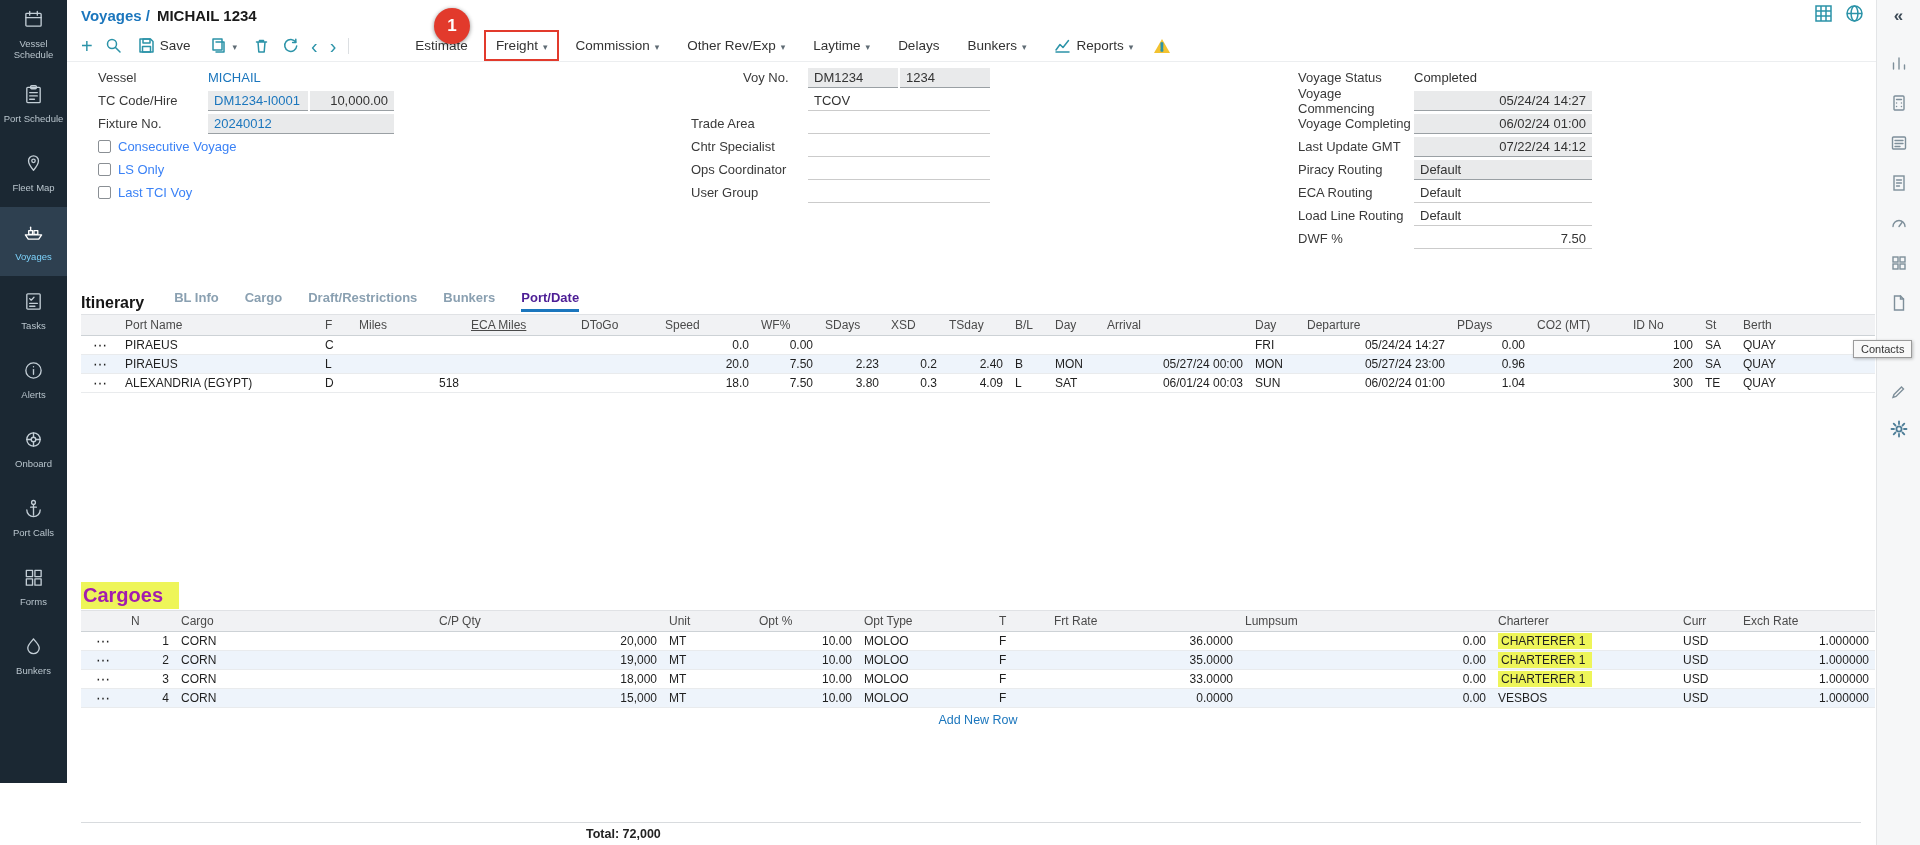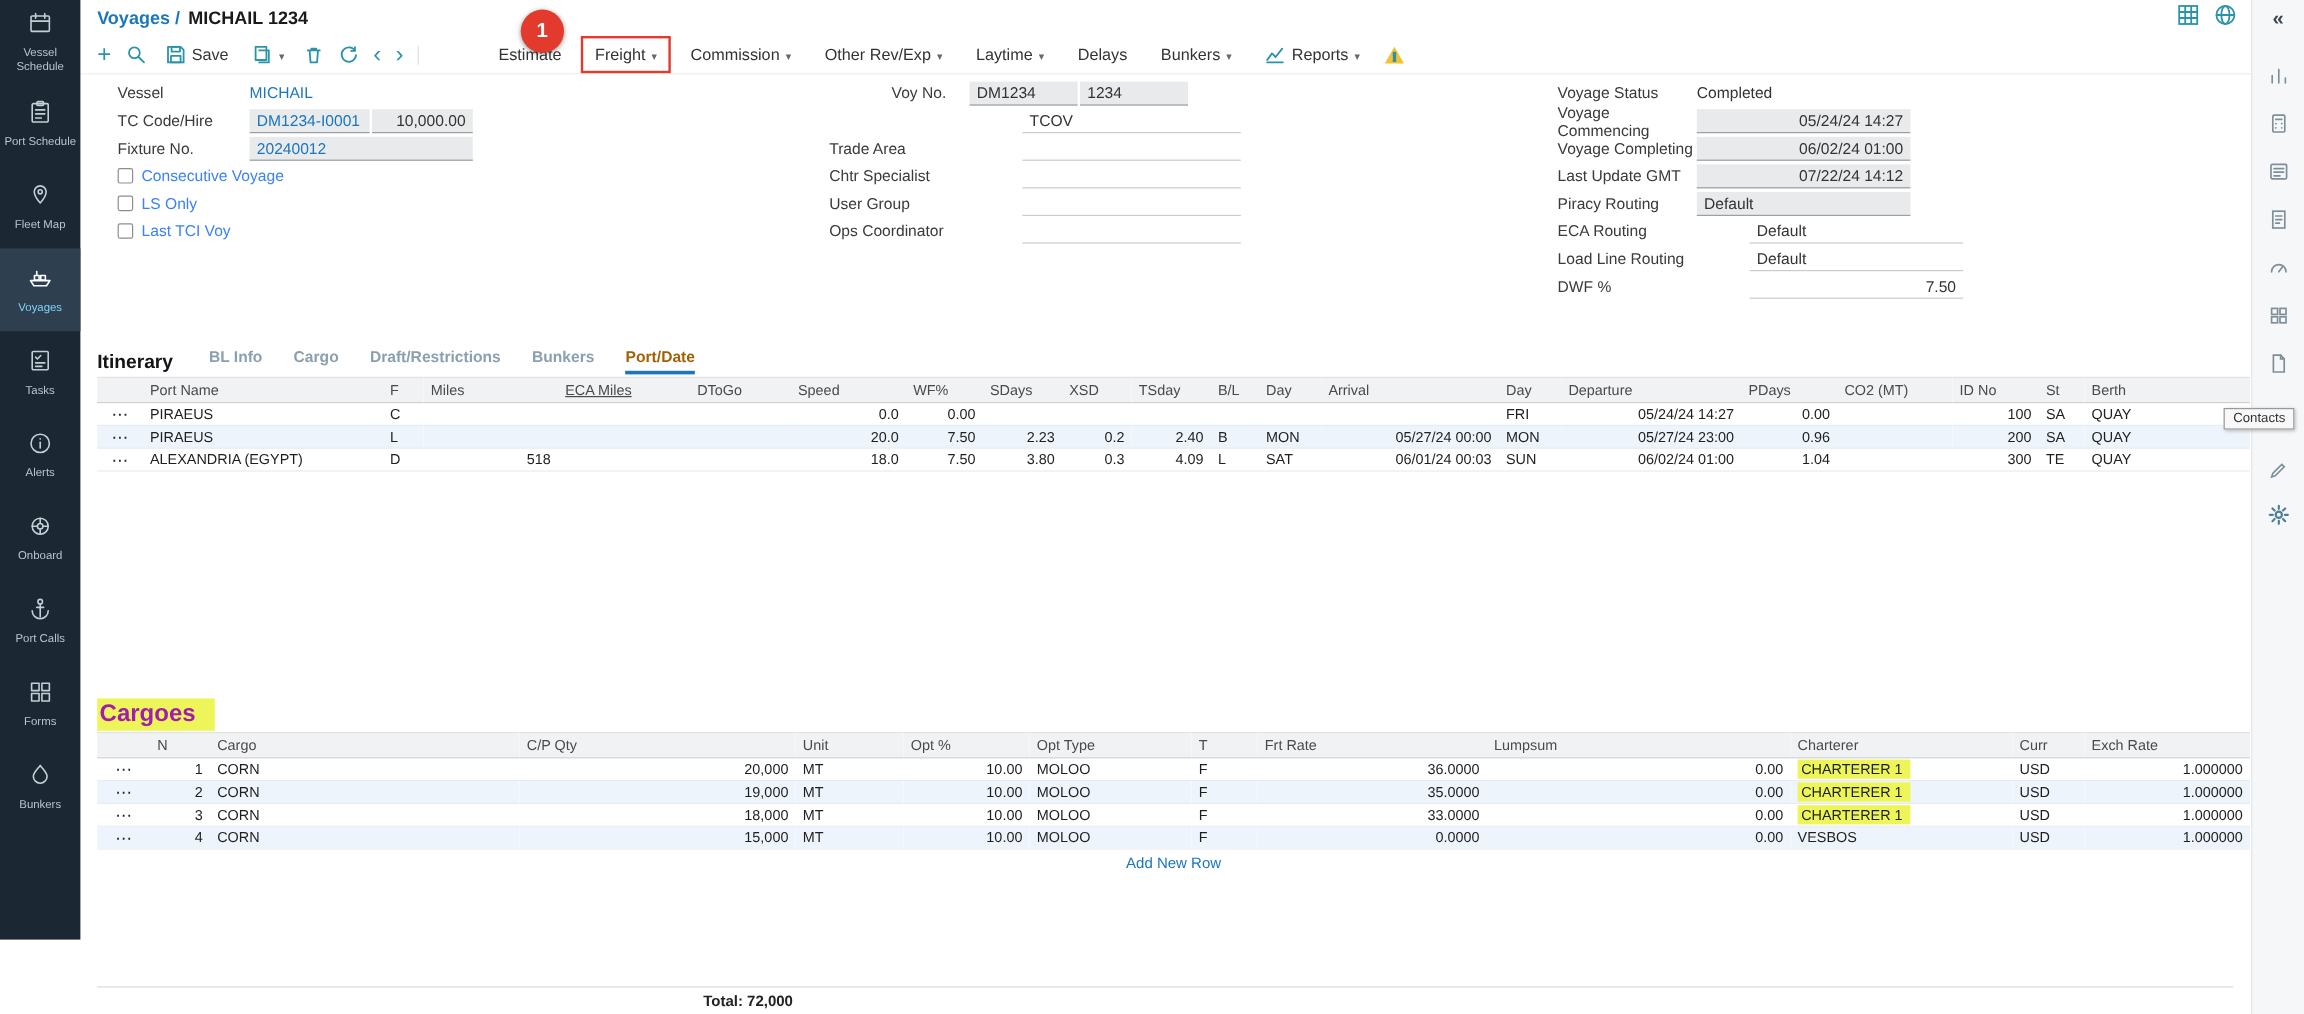--- a/index.html
+++ b/index.html
@@ -52,33 +52,33 @@
 
   
   .fcol { position:absolute; top:66px; }
   .f-row { height:23px; display:flex; align-items:center; }
   .flabel { width:110px; font-size:13px; color:#3a3a3a; flex:0 0 auto; }
   .flabel-mid { width:117px; font-size:13px; color:#3a3a3a; flex:0 0 auto; }
   .flabel-mid.voyno { width:65px; padding-left:0; margin-left:52px; }
   .flabel-r { width:116px; font-size:13px; color:#3a3a3a; flex:0 0 auto; }
   .fld { height:20px; font-size:13px; display:flex; align-items:center; color:#333; }
   .fld.gray { background:#e9eaeb; border-bottom:1px solid #9aa0a4; }
-  .fld.uline { border-bottom:1px solid #cbcbcb;margin-left:44px; }
+  .fld.uline { border-bottom:1px solid #cbcbcb; }
   .fld.r { justify-content:flex-end; padding-right:6px; }
   .fld.l { padding-left:6px; }
   .link { color:#1b76bd; text-decoration:none; cursor:pointer; font-size:13px; }
   .cb { width:13px; height:13px; border:1px solid #8a8f94; border-radius:2px; background:#fff; cursor:pointer; flex:0 0 auto; }
   .cb-label { margin-left:7px; font-size:13px; color:#3b82f6; }
 
   
   .itin-head { position:absolute; top:284px; left:14px; right:14px; height:28px; display:flex; align-items:flex-end; }
   .sec-title { font-size:16px; font-weight:bold; color:#151515; }
   .tabs { display:flex; gap:26px; margin-left:30px; }
   .tab { font-size:13px; font-weight:bold; color:#8aa0b1; padding-bottom:4px; cursor:pointer; }
-  .tab.active { color:#a16207; border-bottom:3px solid #1b76bd; }
+  .tab.active { color:#4c1d95; border-bottom:3px solid #1b76bd; }
 
   table.grid { width:1794px; border-collapse:collapse; table-layout:fixed; font-size:12px; }
   .grid thead th { background:#f1f2f4; border-top:1px solid #e0e2e5; border-bottom:1px solid #cdd2d6; height:21px; font-weight:normal; color:#4a4a4a; text-align:left; padding:0 6px; white-space:nowrap; overflow:hidden; }
   .grid td { border-bottom:1px solid #e9ebed; height:19px; padding:0 6px; white-space:nowrap; overflow:hidden; color:#1f1f1f; }
   .grid td.r { text-align:right; }
   .grid th.u { text-decoration:underline; }
   .grid tr.alt td { background:#eef4fb; }
   .grid td.pink { background:#f8cdd2; }
   .dots { text-align:center; cursor:pointer; color:#4a4a4a; }
   .dots::before { content:"⋯"; font-size:14px; }
@@ -411,25 +411,25 @@
     </div>
     <div class="f-row">
       <span class="flabel-mid">Trade Area</span>
       <span class="fld uline l" style="width:182px"></span>
     </div>
     <div class="f-row">
       <span class="flabel-mid">Chtr Specialist</span>
       <span class="fld uline l" style="width:182px"></span>
     </div>
     <div class="f-row">
-      <span class="flabel-mid">User Group</span>
+      <span class="flabel-mid">Ops Coordinator</span>
       <span class="fld uline l" style="width:182px"></span>
     </div>
     <div class="f-row">
-      <span class="flabel-mid">Ops Coordinator</span>
+      <span class="flabel-mid">User Group</span>
       <span class="fld uline l" style="width:182px"></span>
     </div>
   </div>
 
   <div class="fcol" style="left:1231px">
     <div class="f-row">
         <span class="flabel-r">Voyage Status</span>
         <span style="font-size:13px;color:#333">Completed</span>
       </div>
     <div class="f-row">

